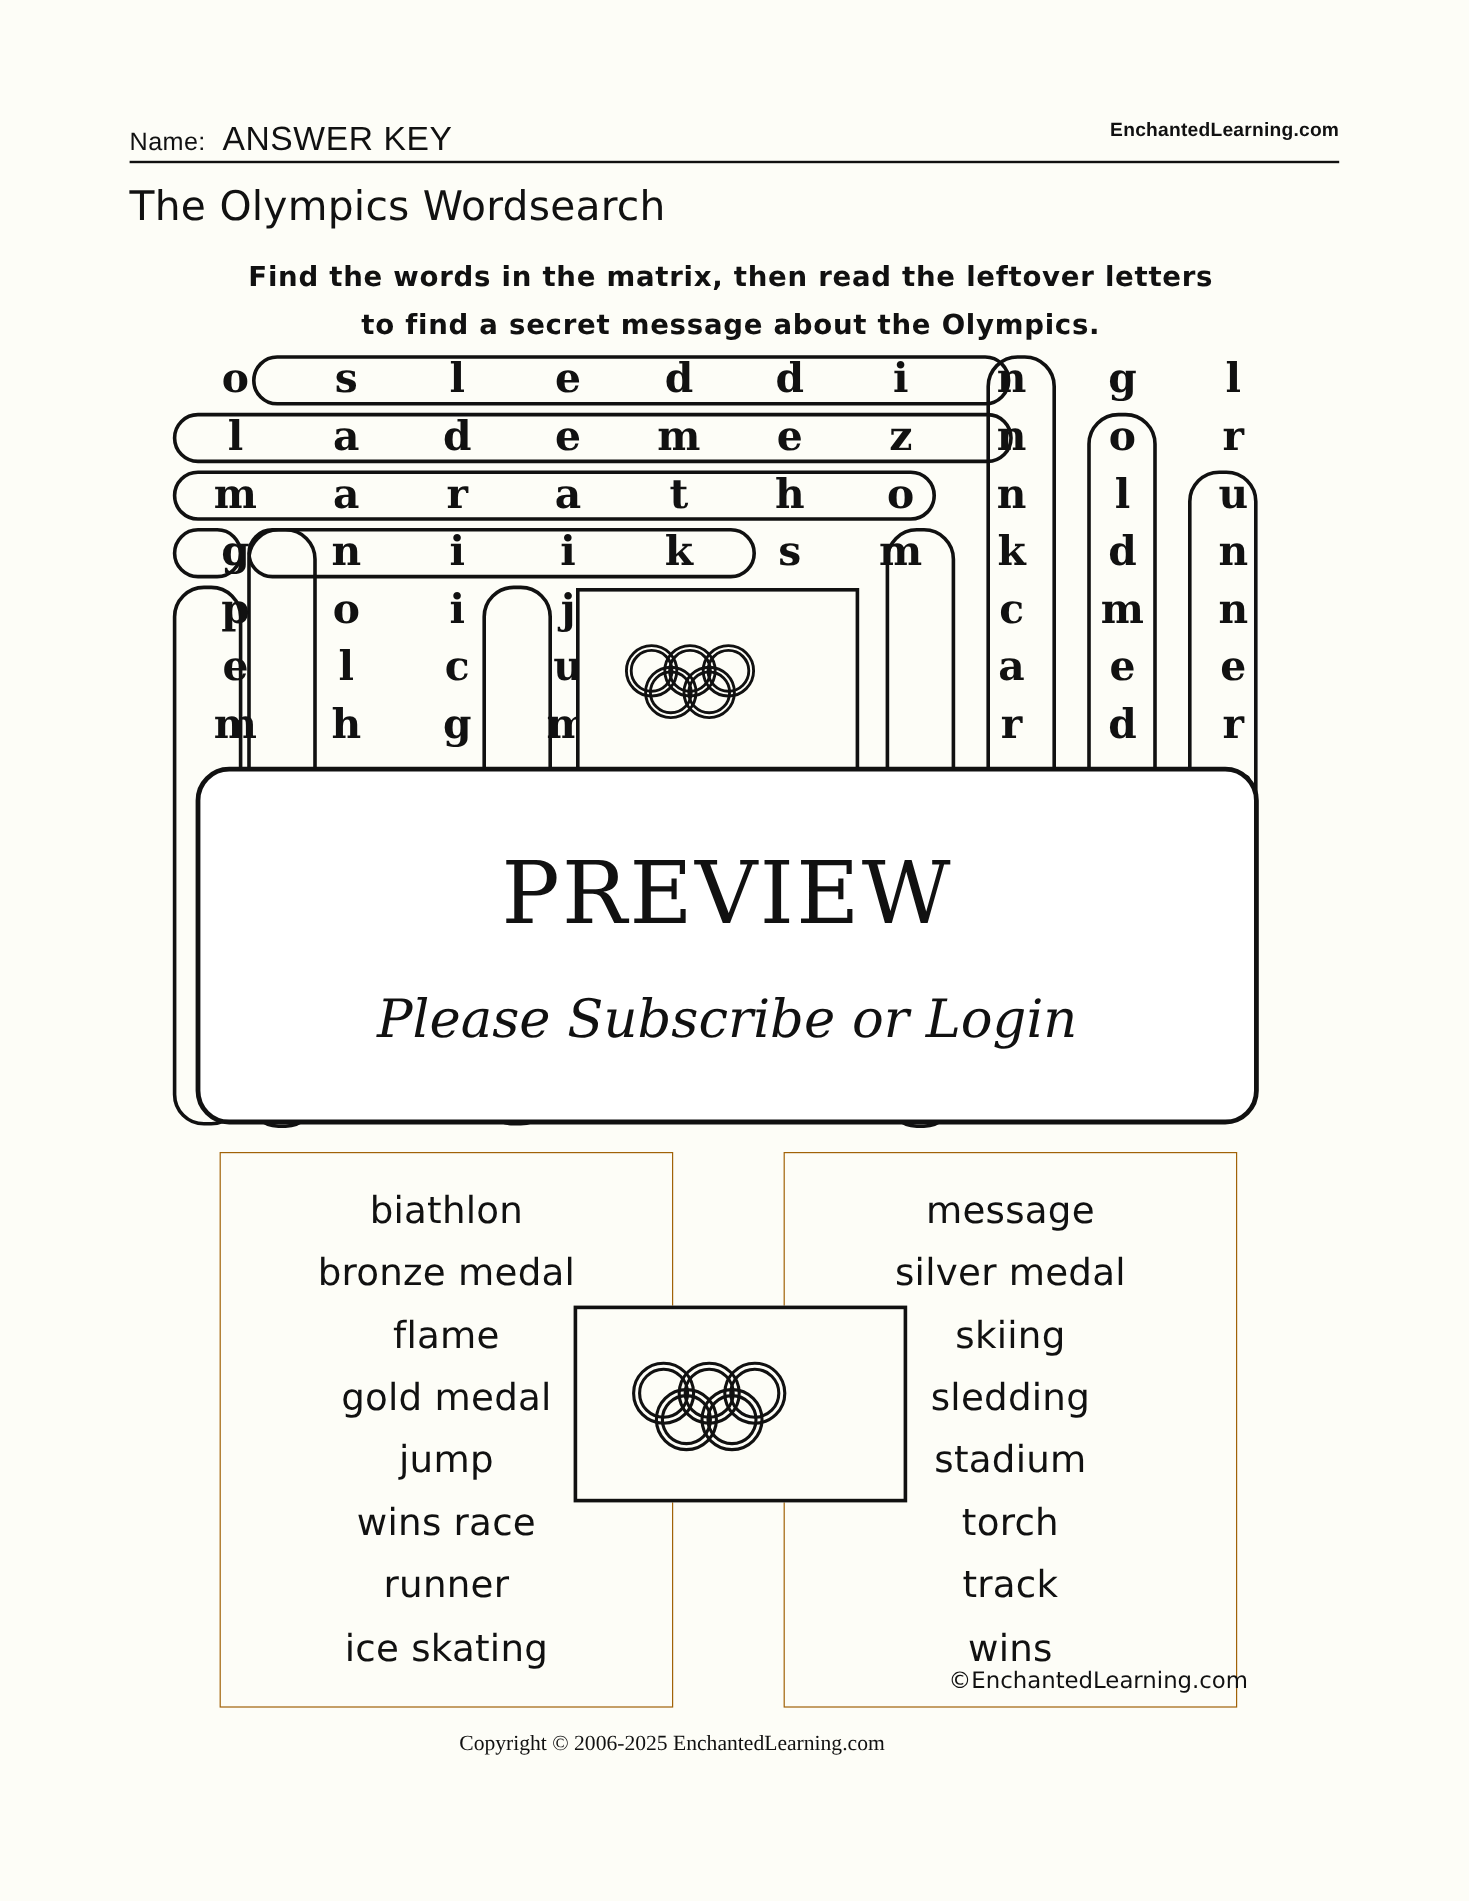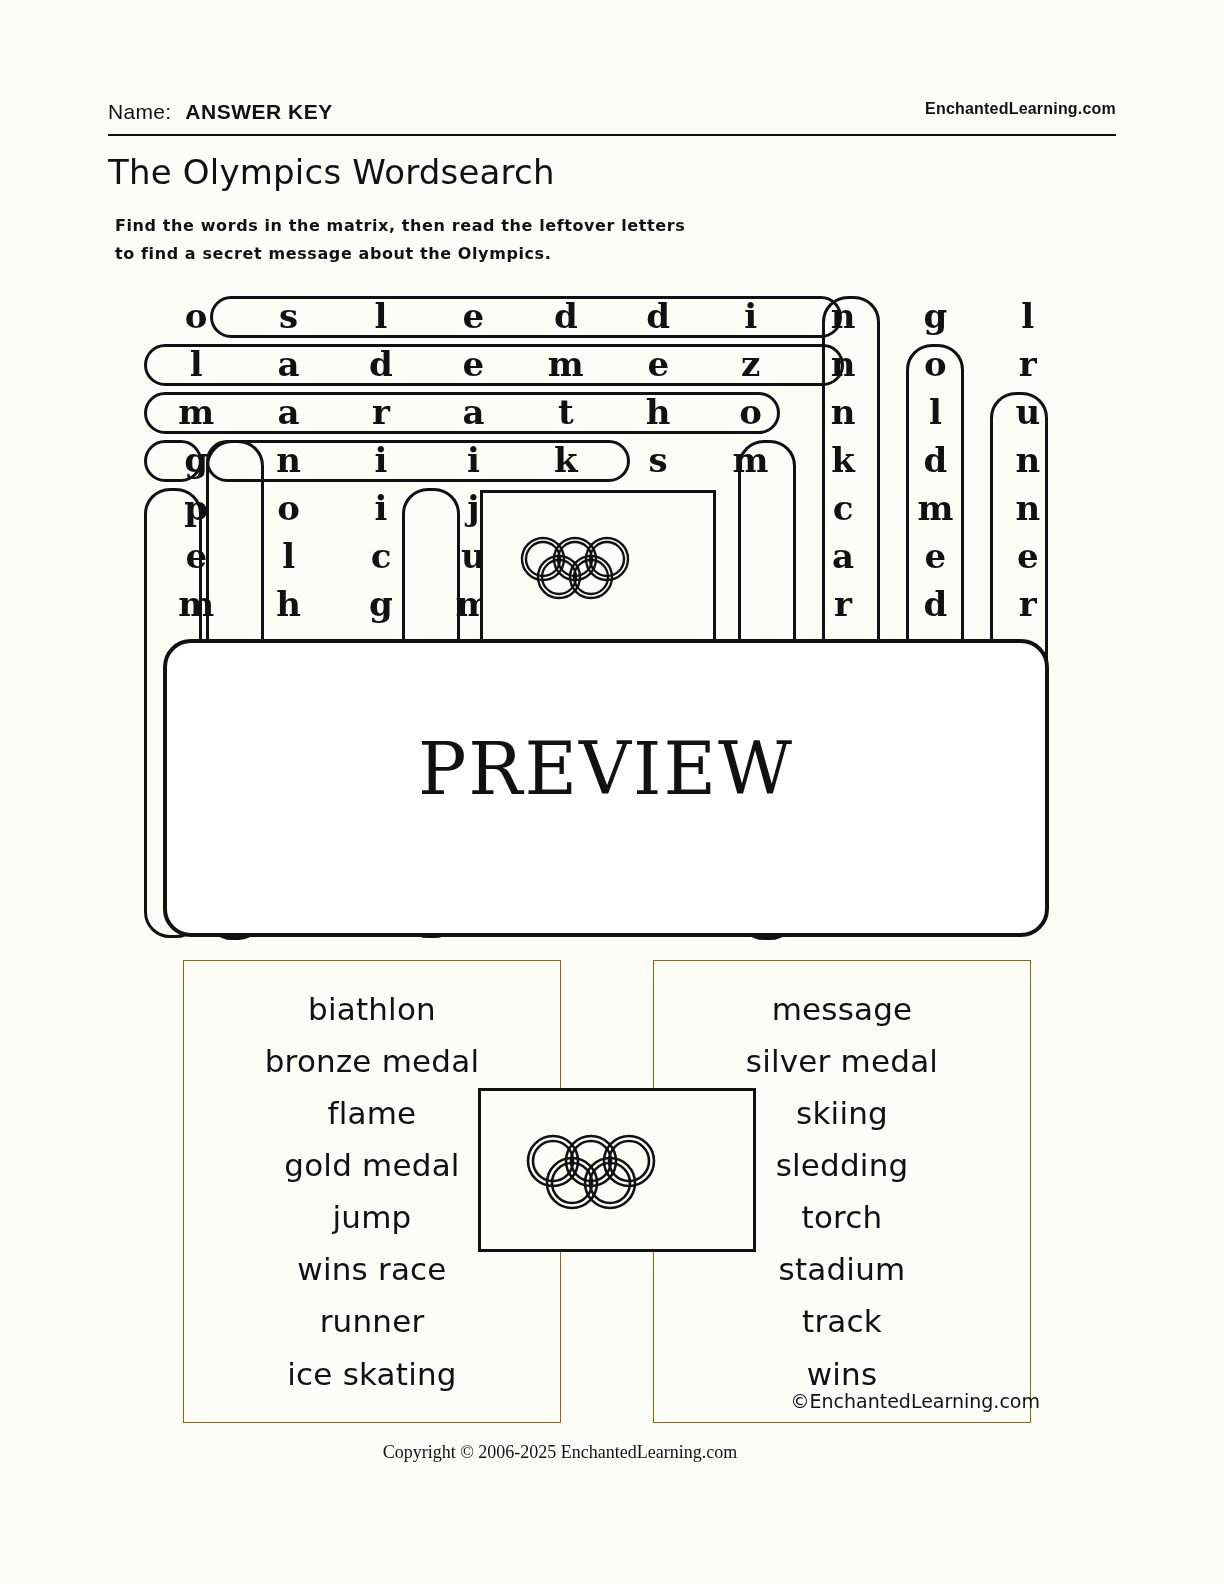--- a/index.html
+++ b/index.html
@@ -25,25 +25,24 @@
     display: flex;
     align-items: flex-start;
     justify-content: space-between;
   }
   .name-label {
     font-size: 21px;
     font-family: "Liberation Sans", sans-serif;
     letter-spacing: 0.3px;
   }
   .name-value {
-    font-size: 21px;
+    font-size: 28px;
     font-family: "Liberation Sans", sans-serif;
     margin-left: 14px;
     letter-spacing: 0.5px;
-    font-weight: bold;
   }
   .name-left { display: flex; align-items: baseline; }
   .brand {
     font-size: 16px;
     font-weight: bold;
     font-family: "Liberation Sans", sans-serif;
     letter-spacing: 0.2px;
   }
   .header-rule {
     position: absolute;
@@ -59,24 +58,25 @@
     position: absolute;
     left: 108px;
     top: 152px;
     font-size: 34px;
     font-family: "DejaVu Sans", sans-serif;
     font-weight: 500;
     letter-spacing: 0.2px;
   }
   .instructions {
     position: absolute;
-    left: 115px;
+    left: 105px;
     top: 212px;
     width: 1008px;
-    font-size: 16px;
+    text-align: center;
+    font-size: 23px;
     font-weight: bold;
     font-family: "DejaVu Sans", sans-serif;
     line-height: 1.72;
     letter-spacing: 0.6px;
   }
 
   
   .grid-wrap {
     position: absolute;
     left: 150px;
@@ -381,20 +381,21 @@
         <circle cx="46" cy="50" r="17"></circle>
         <circle cx="78" cy="50" r="21"></circle>
         <circle cx="78" cy="50" r="17"></circle>
       </g>
     </svg>
   </div>
 </div>
 
 <div class="preview">
   <div class="preview-title">PREVIEW</div>
+  <div class="preview-sub">Please Subscribe or Login</div>
 </div>
 
 <div class="lists">
   <div class="list-box">
     <ul>
       <li>biathlon</li>
       <li>bronze medal</li>
       <li>flame</li>
       <li>gold medal</li>
       <li>jump</li>
@@ -402,22 +403,22 @@
       <li>runner</li>
       <li>ice skating</li>
     </ul>
   </div>
   <div class="list-box">
     <ul>
       <li>message</li>
       <li>silver medal</li>
       <li>skiing</li>
       <li>sledding</li>
+      <li>stadium</li>
       <li>torch</li>
-      <li>stadium</li>
       <li>track</li>
       <li>wins</li>
     </ul>
   </div>
 </div>
 
 <div class="rings-box-list">
   <svg width="205" height="95" viewBox="0 0 205 95">
     <g fill="none" stroke="#111" stroke-width="2.6">
       <circle cx="38" cy="38" r="25"></circle>

